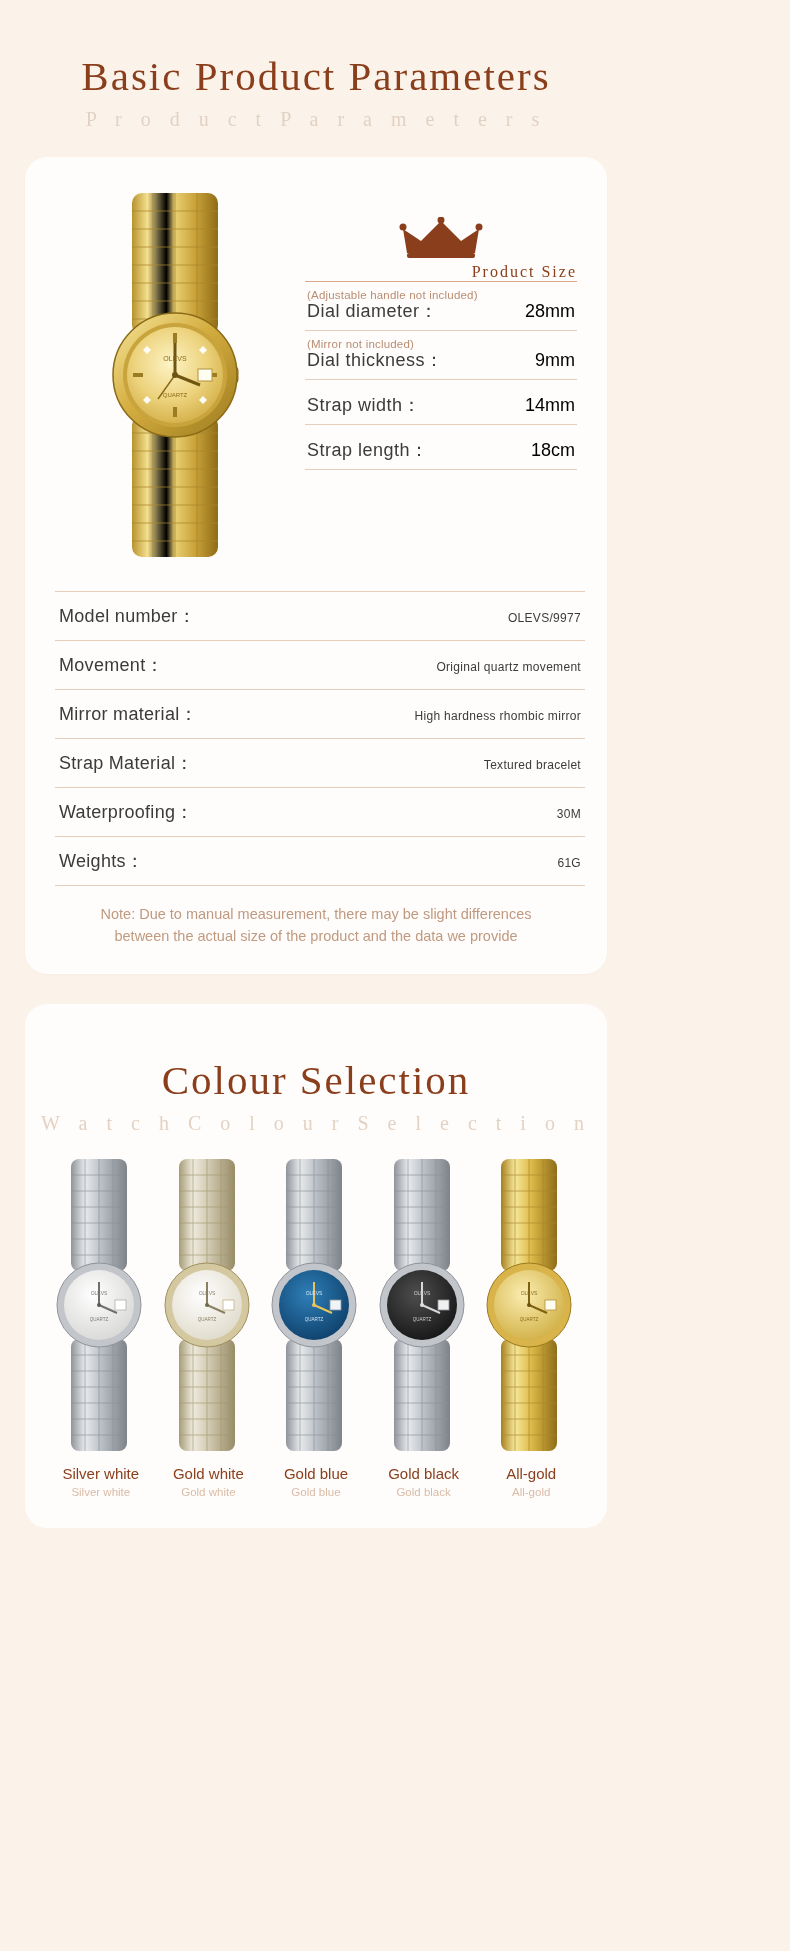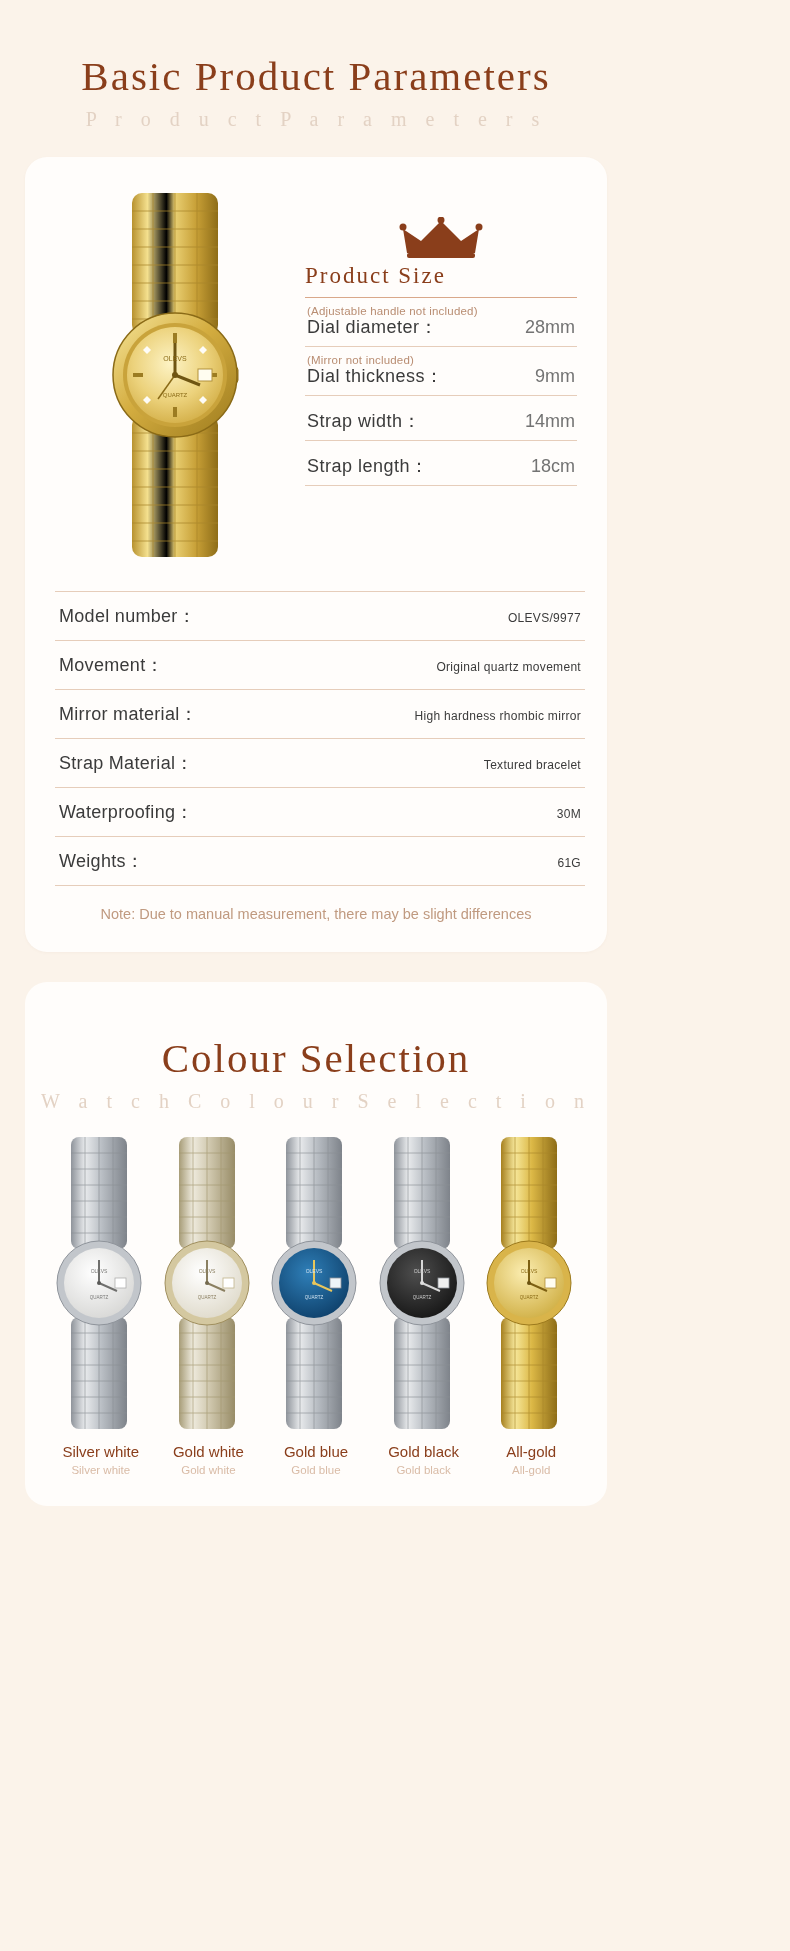--- a/index.html
+++ b/index.html
@@ -60,26 +60,25 @@
     justify-content: center;
   }
   .size-col {
     flex: 1;
     padding-left: 10px;
     padding-top: 32px;
   }
   .crown-wrap { text-align: center; }
   .size-title {
     font-family: "Liberation Serif", serif;
-    text-align: left;
-    font-size: 23px;
+    text-align: right;
+    font-size: 16px;
     letter-spacing: 2px;
     color: #8a3e1b;
     margin-top: 2px;
-    padding-bottom: 8px;
     border-bottom: 1px solid #d9a88a;
   }
   .size-row {
     border-bottom: 1px solid #e6cdba;
     padding: 7px 2px 7px 2px;
     position: relative;
   }
   .size-note {
     font-size: 11.5px;
     color: #b98d72;
@@ -91,21 +90,21 @@
     justify-content: space-between;
     align-items: baseline;
   }
   .size-label {
     font-size: 18px;
     color: #3b3b3b;
     letter-spacing: .5px;
   }
   .size-value {
     font-size: 18px;
-    color: #737373;
+    color: #000000;
   }
 
   
   .spec-table {
     margin: 22px 22px 0 30px;
   }
   .spec-row {
     display: flex;
     justify-content: space-between;
     align-items: baseline;
@@ -329,20 +328,21 @@
         <span class="spec-value">30M</span>
       </div>
       <div class="spec-row">
         <span class="spec-label">Weights：</span>
         <span class="spec-value">61G</span>
       </div>
     </div>
 
     <div class="note">
       <div>Note: Due to manual measurement, there may be slight differences</div>
+      <div>between the actual size of the product and the data we provide</div>
     </div>
   </div>
 
   <div class="colour-card">
     <div class="section-head sub">
       <div class="head-main">Colour Selection</div>
       <div class="head-sub">W a t c h   C o l o u r   S e l e c t i o n</div>
     </div>
 
     <div class="colour-grid">

